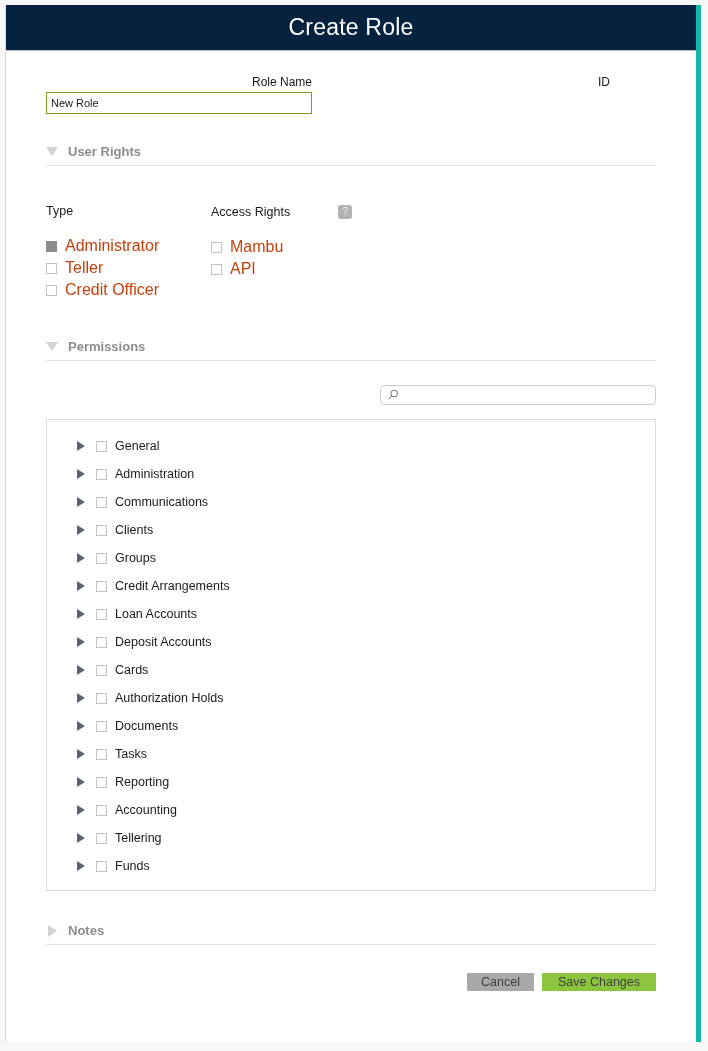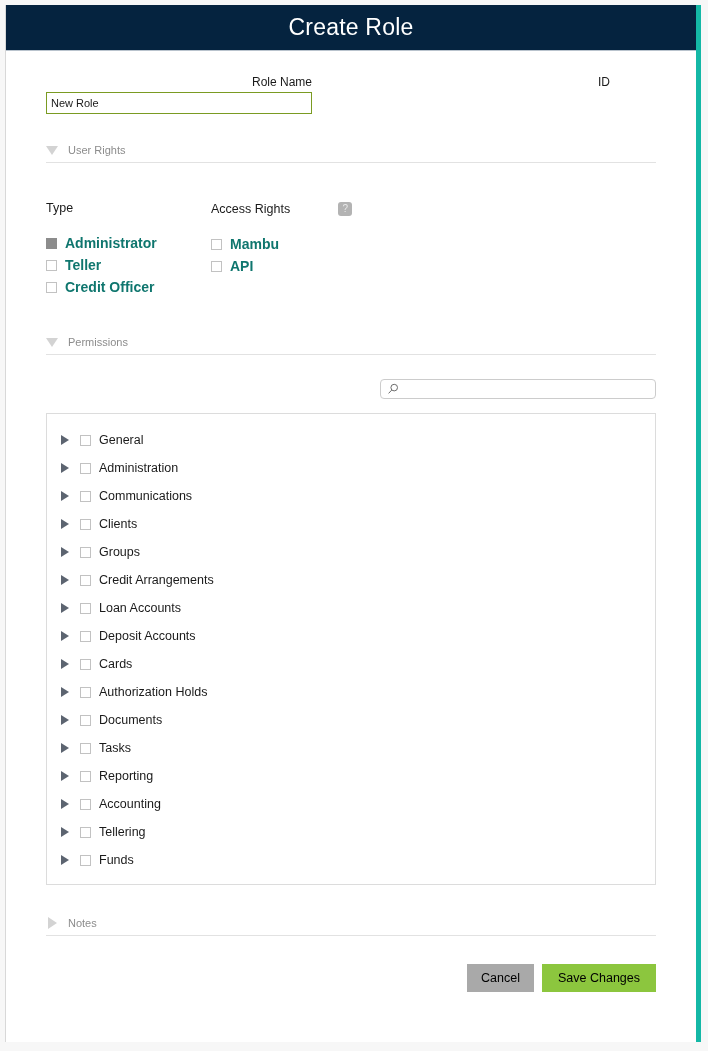--- a/index.html
+++ b/index.html
@@ -108,22 +108,23 @@
     border-top: 9px solid #d3d3d3;
   }
   .tri-right {
     border-top: 6px solid transparent;
     border-bottom: 6px solid transparent;
     border-left: 9px solid #d3d3d3;
     margin-left: 2px;
     margin-right: 11px;
   }
   .section-title {
-    font-size: 11px;
+    font-size: 13px;
     color: #8c8c8c;
+    font-weight: bold;
   }
 
   
   .rights-wrap {
     display: flex;
     padding-top: 38px;
     position: relative;
   }
   .col-type { width: 165px; }
   .col-access { width: 165px; }
@@ -144,23 +145,22 @@
     background: #ffffff;
     box-sizing: border-box;
     margin-right: 8px;
     flex: 0 0 auto;
   }
   .cbx-filled {
     background: #8c8c8c;
     border-color: #8c8c8c;
   }
   .cb-label {
-    font-size: 14px;
-    color: #0f766e;
-    font-weight: bold;
+    font-size: 16px;
+    color: #c2410c;
   }
   .help-icon {
     width: 14px;
     height: 14px;
     border-radius: 3px;
     background: #b3b3b3;
     color: #e8e8e8;
     font-size: 10px;
     line-height: 14px;
     text-align: center;
@@ -194,21 +194,21 @@
     color: #1a1a1a;
     background: transparent;
     margin-left: 4px;
     min-width: 0;
   }
 
   .perm-box {
     margin-top: 14px;
     border: 1px solid #dcdcdc;
     background: #ffffff;
-    padding: 12px 0 10px 0;
+    padding: 12px 0 10px 16px;
   }
   .perm-row {
     display: flex;
     align-items: center;
     height: 28px;
     padding-left: 14px;
   }
   .perm-tri {
     width: 0;
     height: 0;
@@ -225,24 +225,24 @@
 
   
   .btn-row {
     display: flex;
     justify-content: flex-end;
     padding-top: 28px;
     padding-bottom: 30px;
   }
   .btn {
     border: 0;
-    color: #000000;
+    color: #404040;
     font-family: "Liberation Sans", sans-serif;
     font-size: 12.5px;
-    height: 28px;
+    height: 18px;
     padding: 0 14px;
     cursor: pointer;
   }
   .btn-cancel { background: #a9a9a9; }
   .btn-save { background: #8cc63e; margin-left: 8px; padding: 0 16px; }
 </style>
 </head>
 <body>
 
 <div class="page-card">

